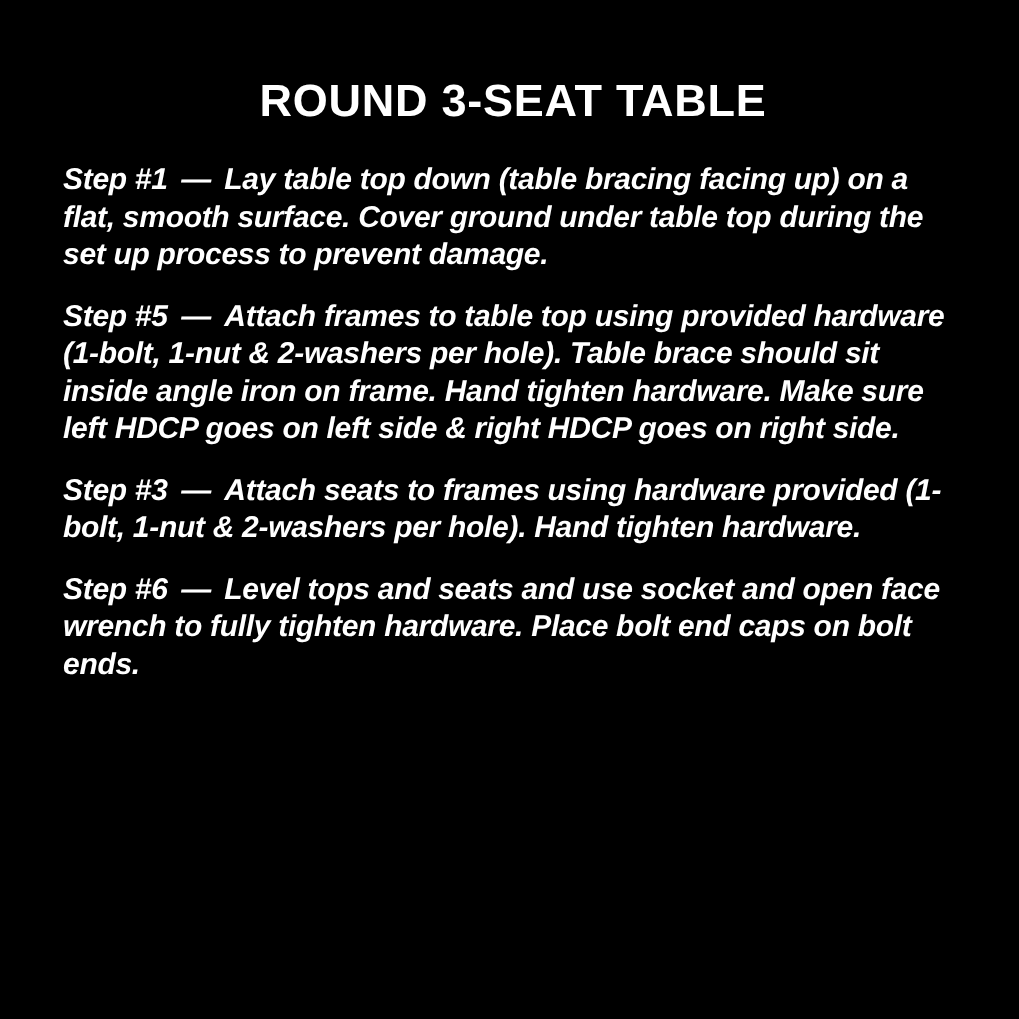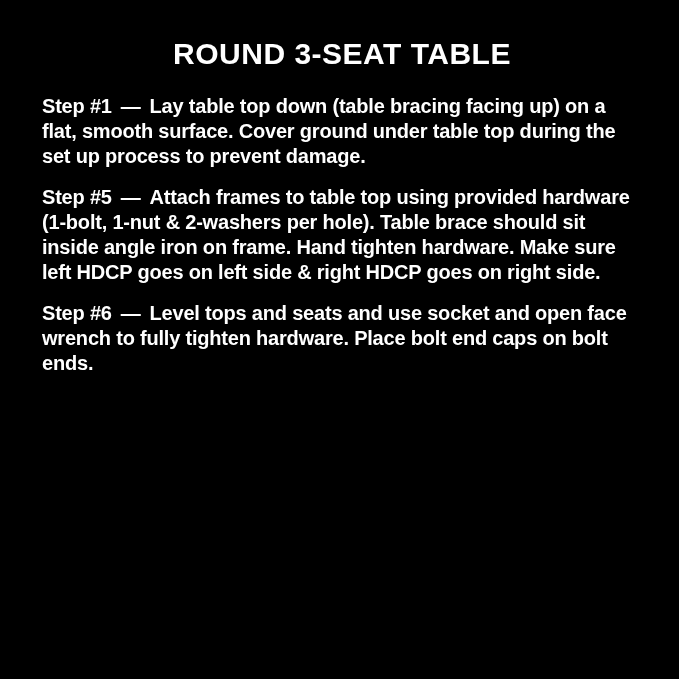--- a/index.html
+++ b/index.html
@@ -16,41 +16,42 @@
     overflow: hidden;
   }
   .poster {
     box-sizing: border-box;
     width: 679px;
     height: 679px;
     padding: 36px 37px 20px 42px;
   }
   .header {
     text-align: center;
-    margin: 0 0 22px 0;
+    margin: 14px 0 22px 0;
   }
   .title {
     font-size: 30px;
     line-height: 36px;
     letter-spacing: 0.5px;
     margin: 0;
   }
   .subtitle {
     font-size: 25px;
     line-height: 29px;
     letter-spacing: 0.2px;
     margin: 4px 0 0 0;
   }
   .steps {
     font-size: 20px;
     line-height: 25px;
     letter-spacing: -0.2px;
   }
   .step {
     margin: 0 0 16px 0;
+    font-style: italic;
   }
   .step:last-child {
     margin-bottom: 16px;
   }
   .step-dash {
     display: inline-block;
     margin: 0 9px;
   }
 </style>
 </head>
@@ -65,20 +66,23 @@
   <div class="steps">
 
     <p class="step">
       <span>Step #1</span><span class="step-dash">—</span><span>Lay table top down (table bracing facing up) on a flat, smooth surface. Cover ground under table top during the set up process to prevent damage.</span>
     </p>
 
     <p class="step">
       <span>Step #5</span><span class="step-dash">—</span><span>Attach frames to table top using provided hardware (1-bolt, 1-nut &amp; 2-washers per hole). Table brace should sit inside angle iron on frame. Hand tighten hardware. Make sure left HDCP goes on left side &amp; right HDCP goes on right side.</span>
     </p>
 
+    <p class="step">
+      <span>Step #3</span><span class="step-dash">—</span><span>Attach seats to frames using hardware provided (1-bolt, 1-nut &amp; 2-washers per hole). Hand tighten hardware.</span>
+    </p>
 
 
 
     <p class="step">
       <span>Step #6</span><span class="step-dash">—</span><span>Level tops and seats and use socket and open face wrench to fully tighten hardware. Place bolt end caps on bolt ends.</span>
     </p>
 
   </div>
 
 </div>

